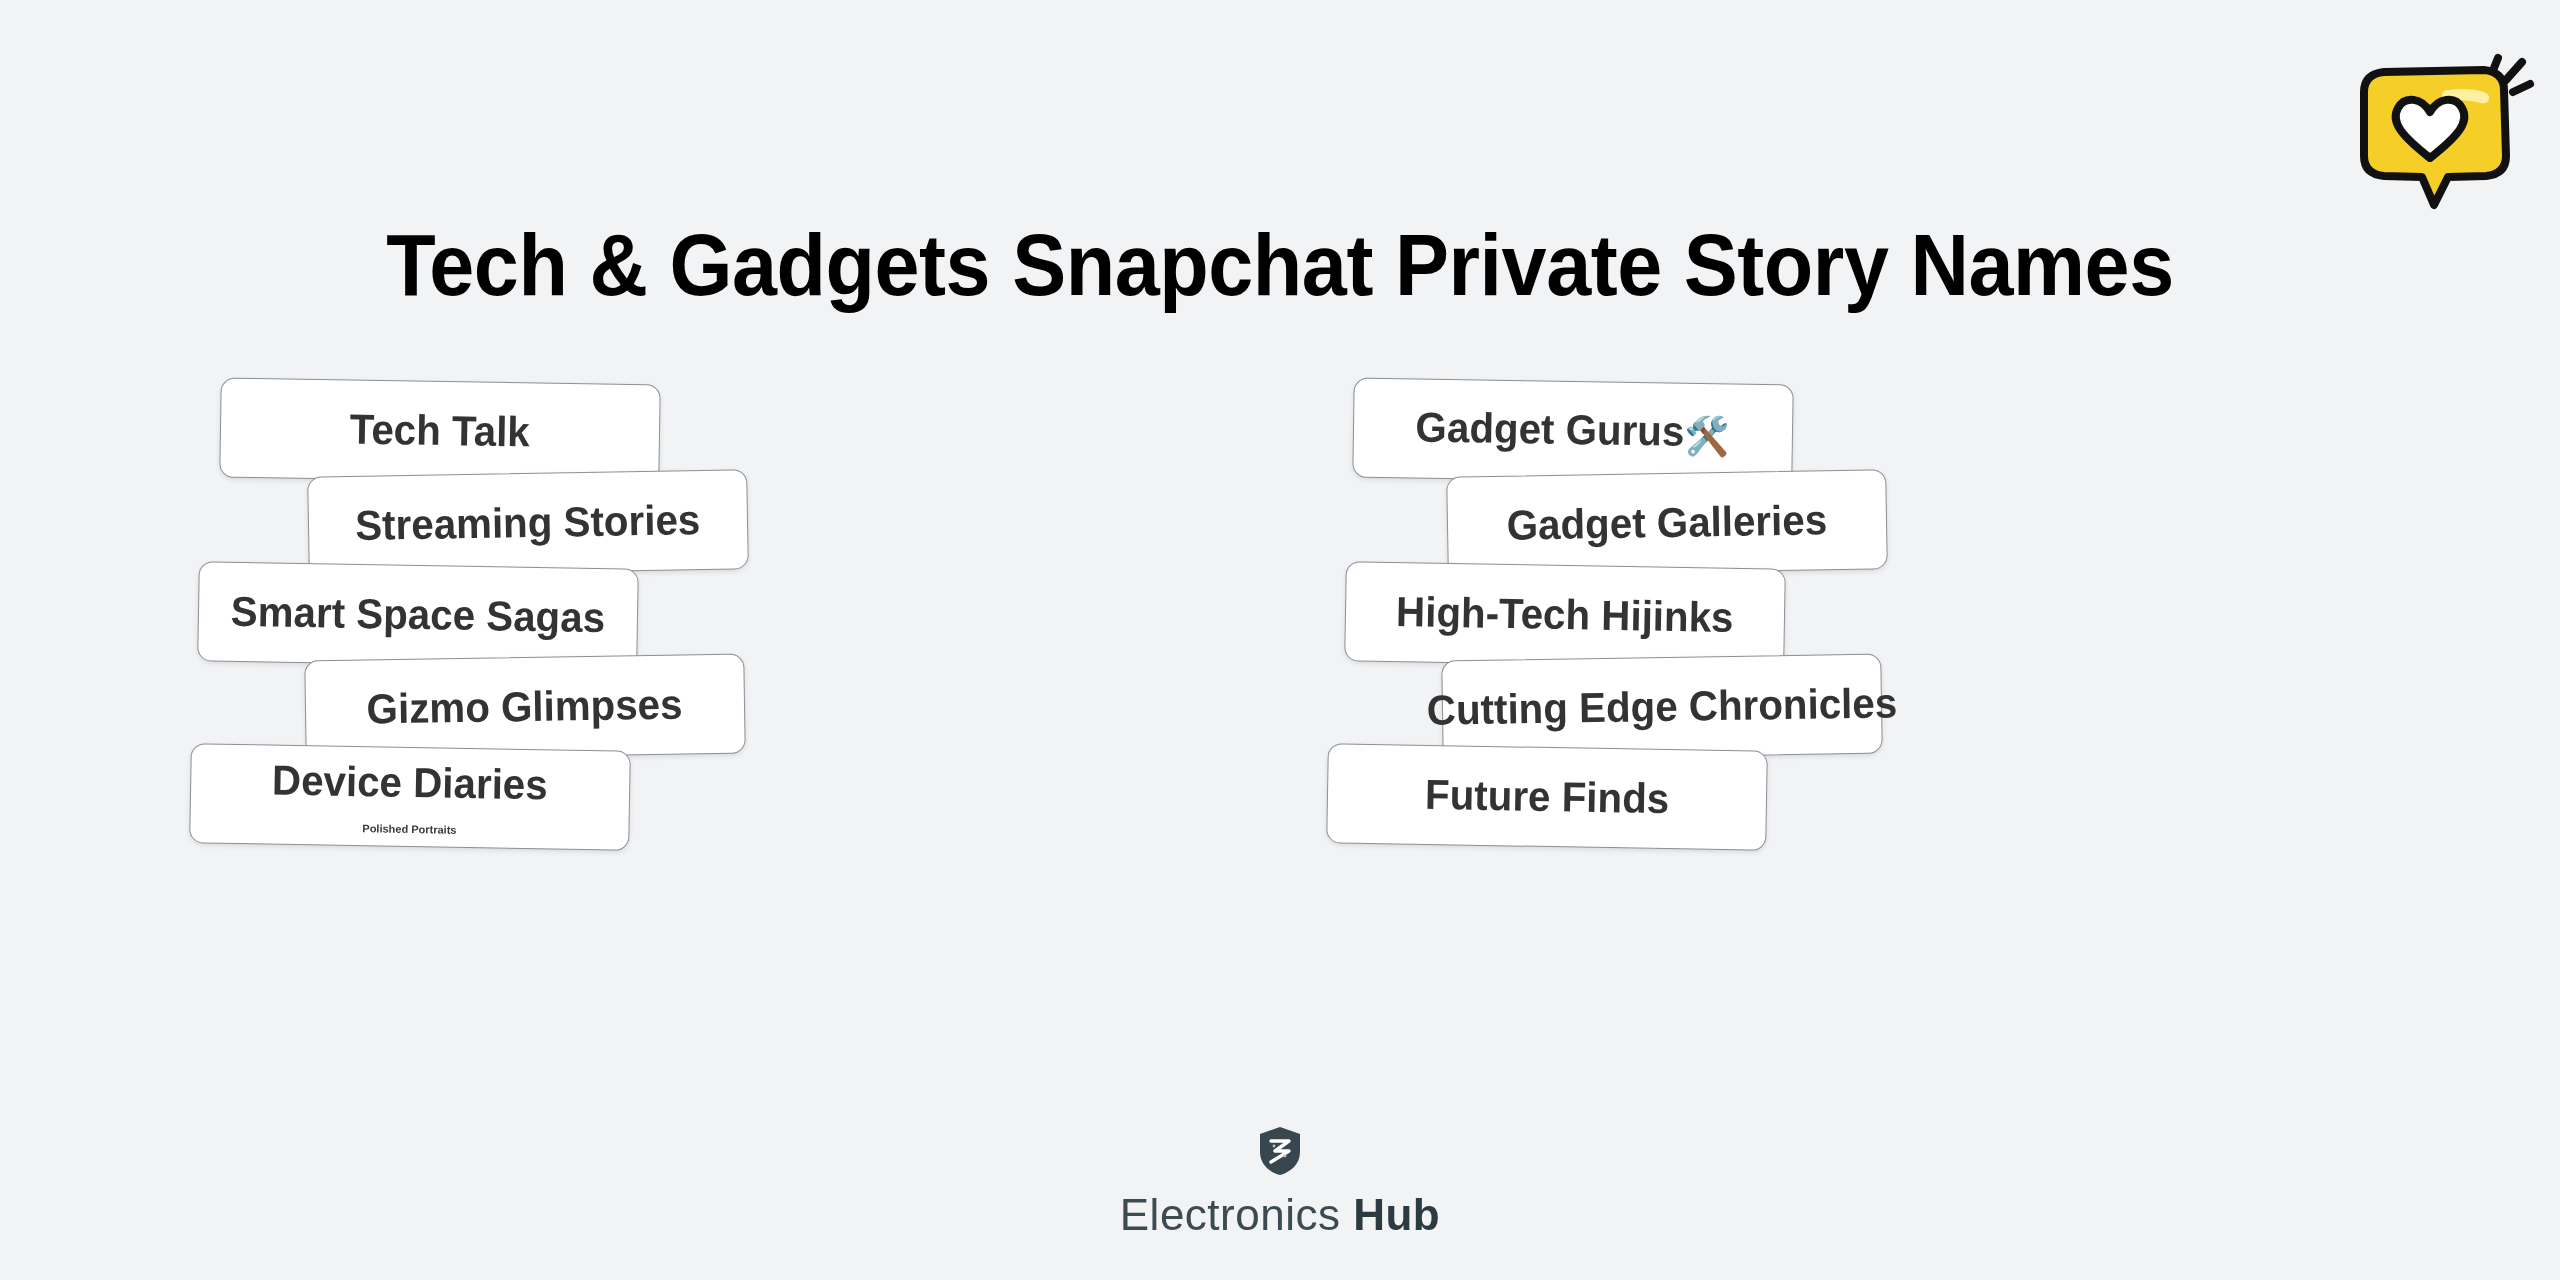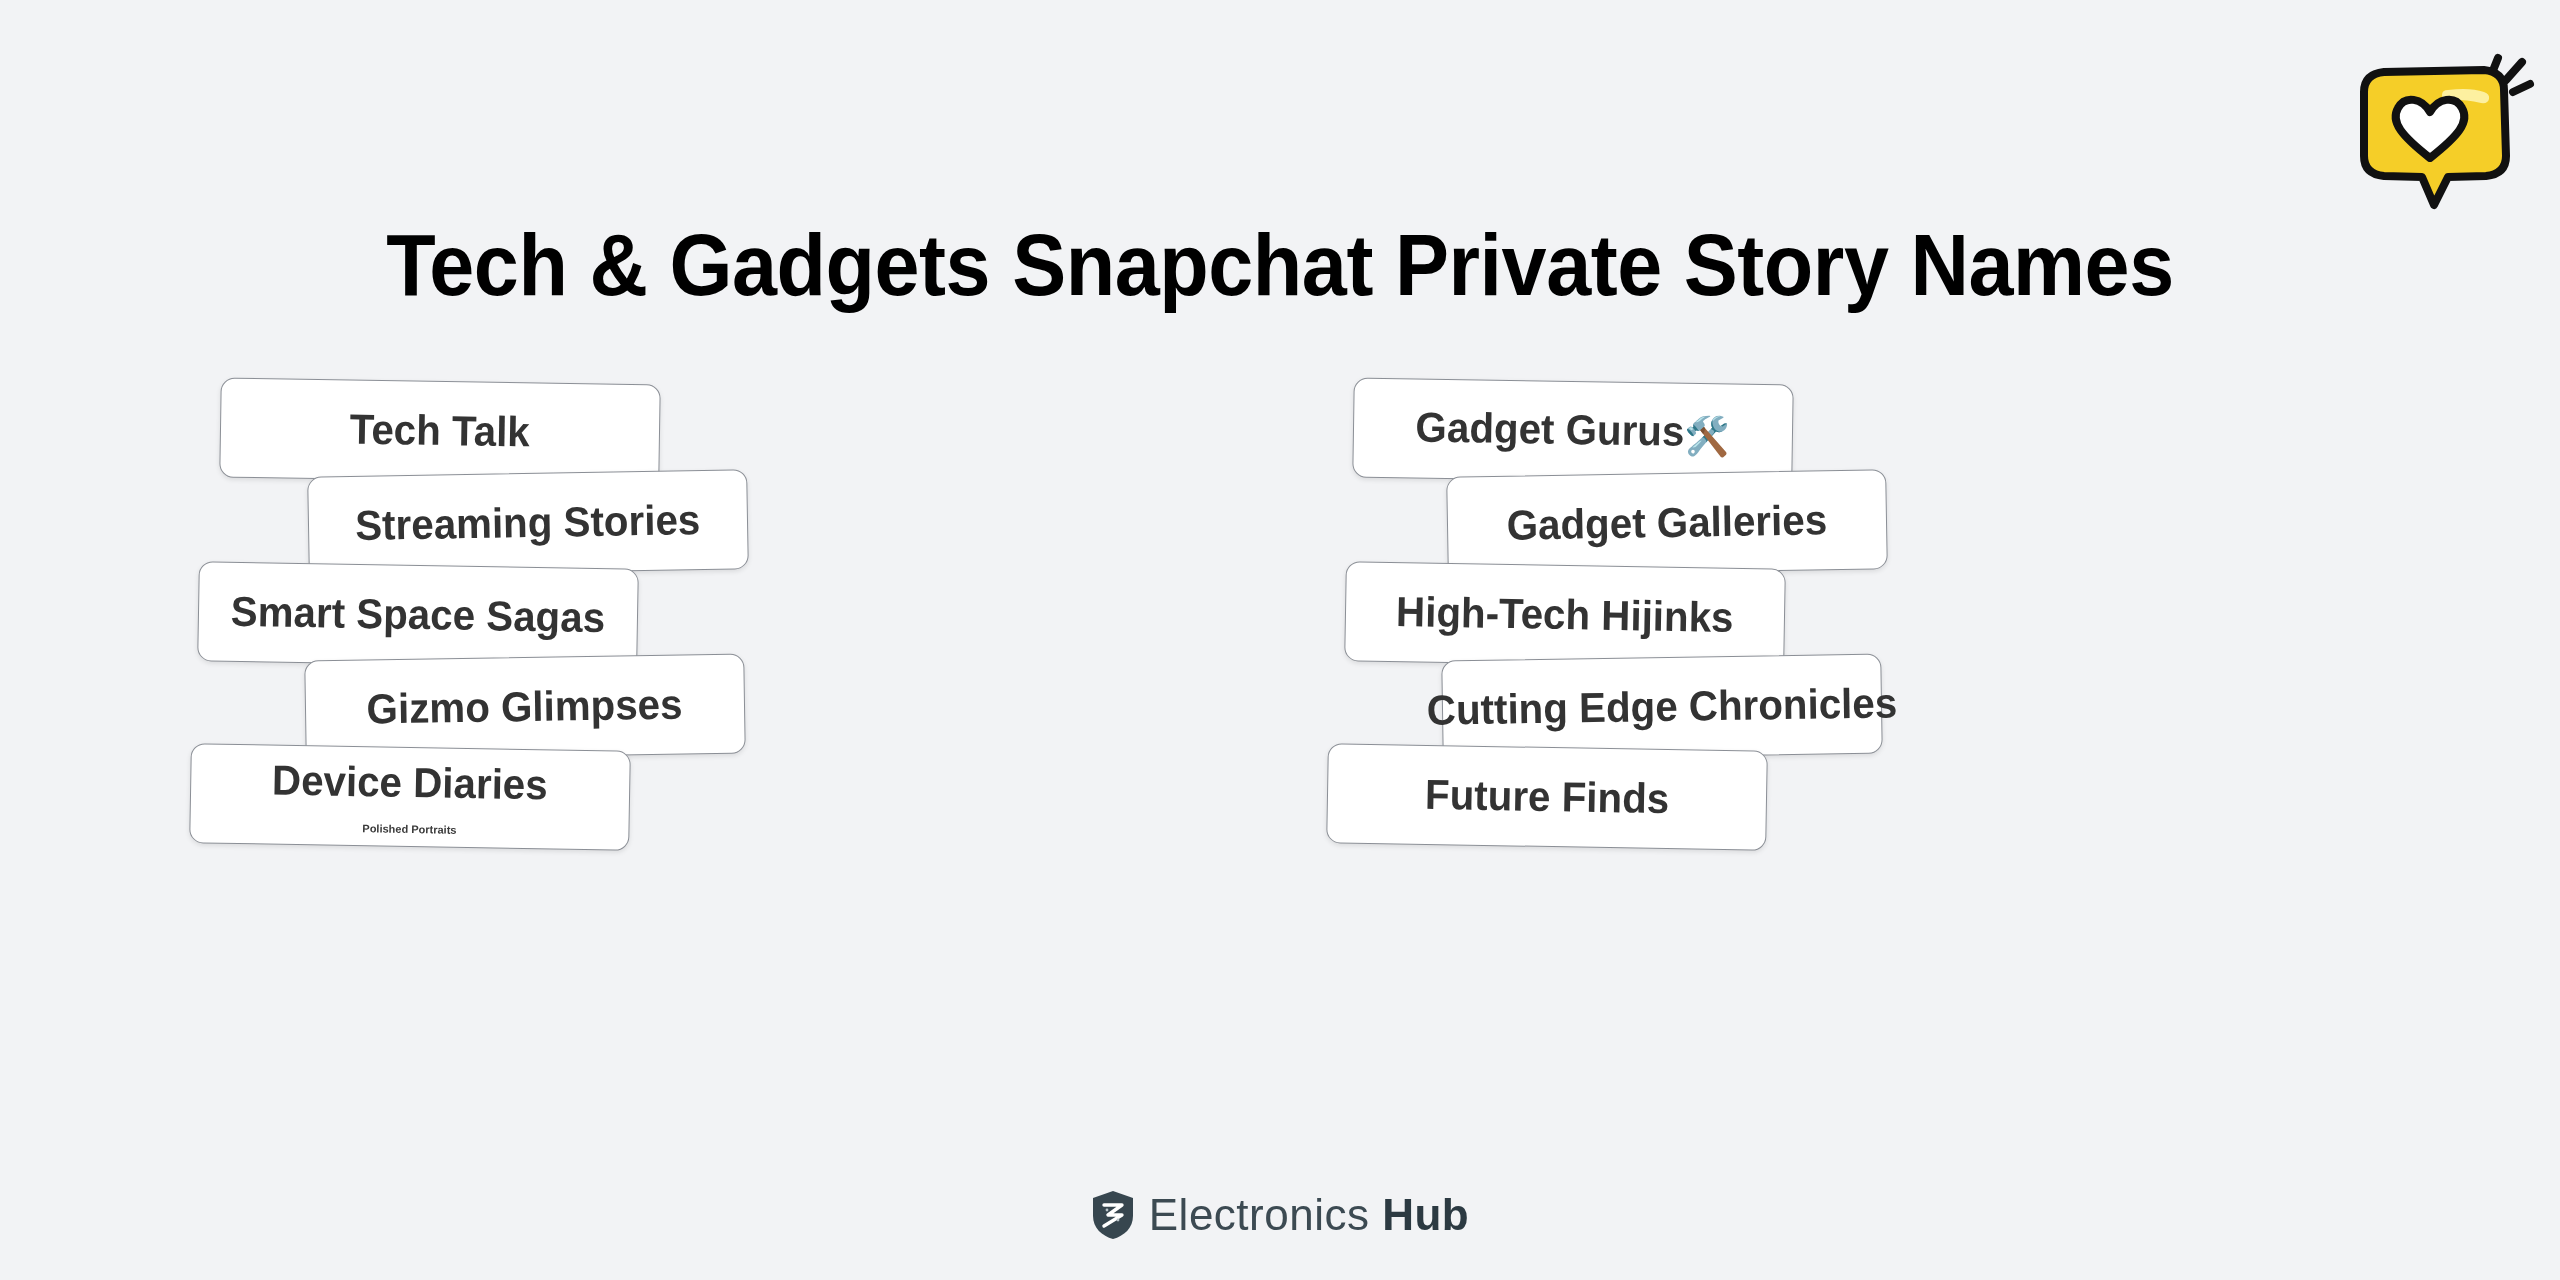--- a/index.html
+++ b/index.html
@@ -112,20 +112,21 @@
   
   .footer-brand {
     position: absolute;
     left: 0;
     bottom: 40px;
     width: 2560px;
     display: flex;
     align-items: center;
     justify-content: center;
     gap: 14px;
+    flex-direction: column;
   }
   .brand-mark { width: 44px; height: 50px; display: block; }
   .brand-text {
     font-family: "Liberation Sans", sans-serif;
     font-size: 44px;
     color: #3c4a52;
     letter-spacing: 0.5px;
     white-space: nowrap;
   }
   .brand-text .light { font-weight: 400; }

